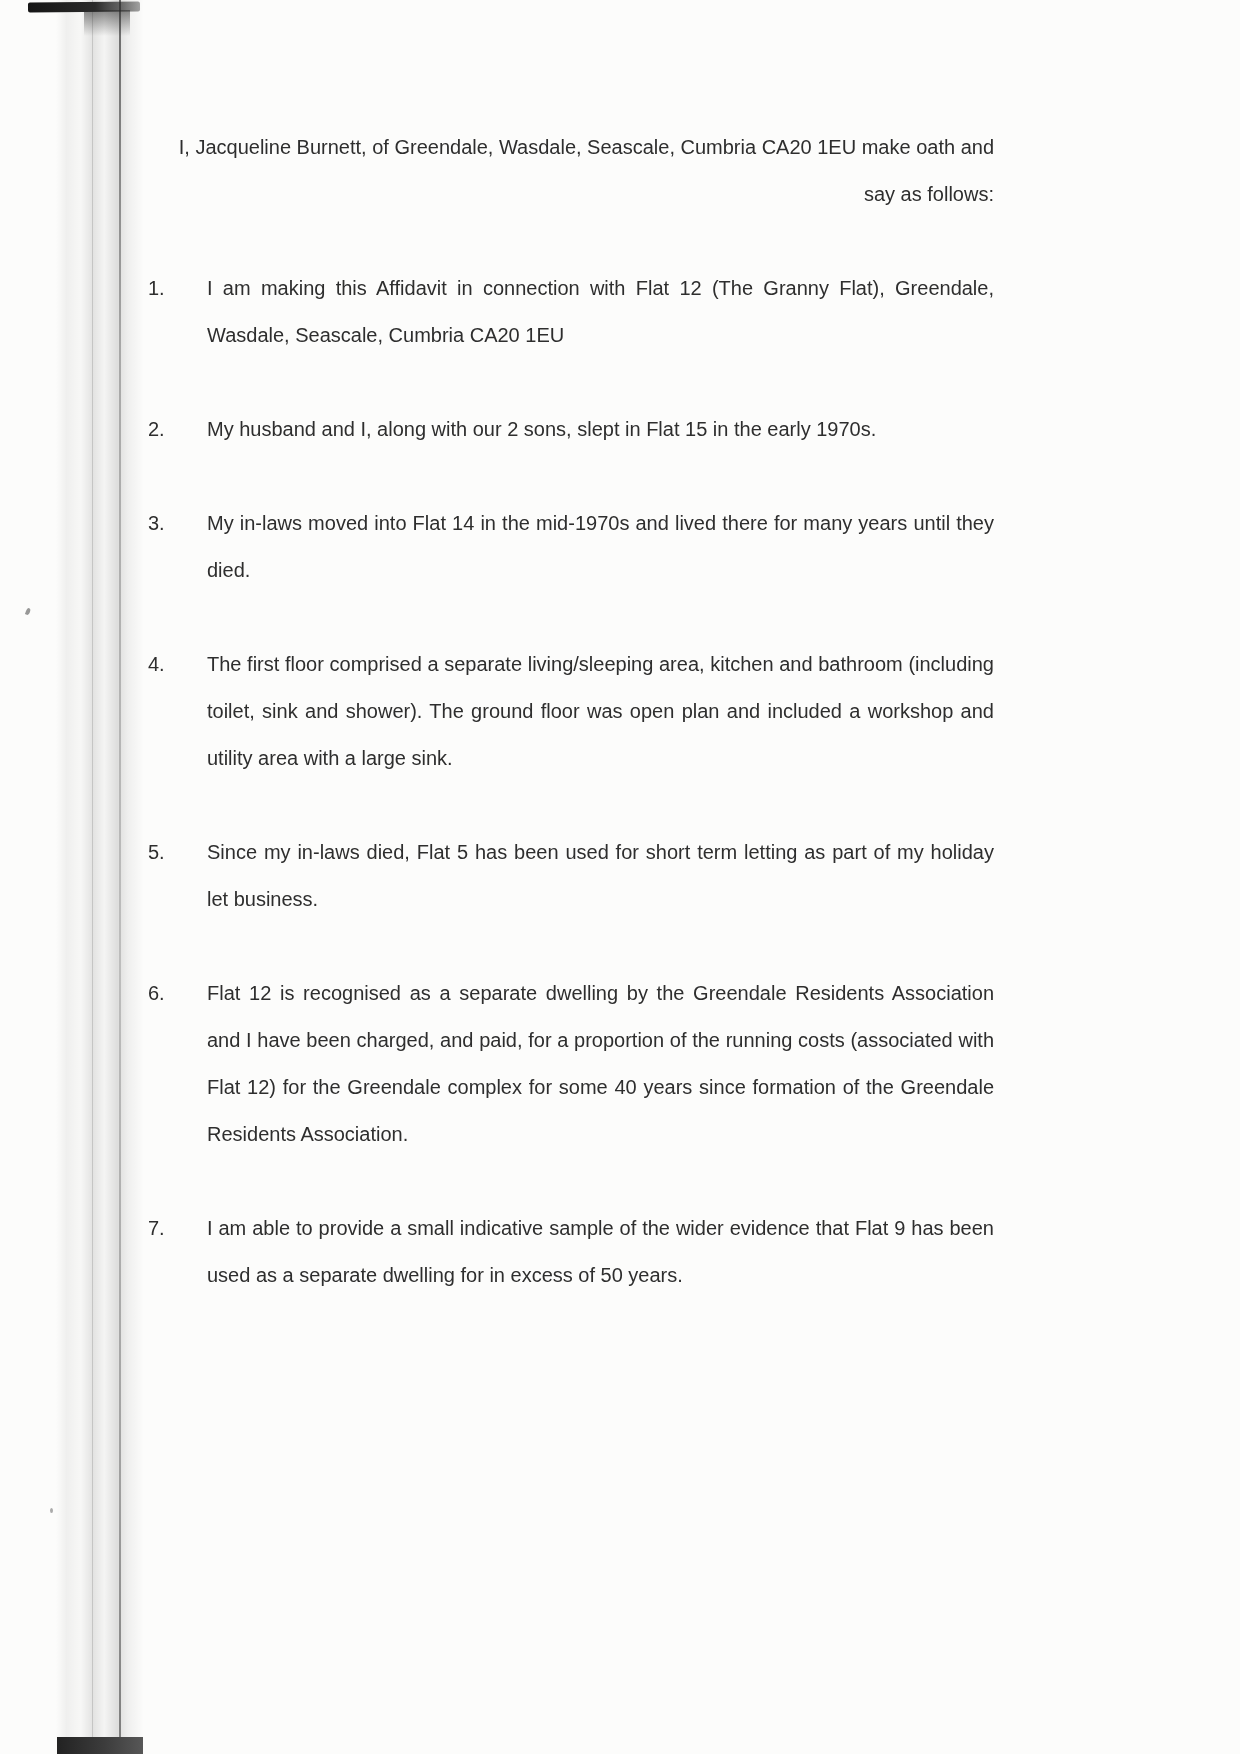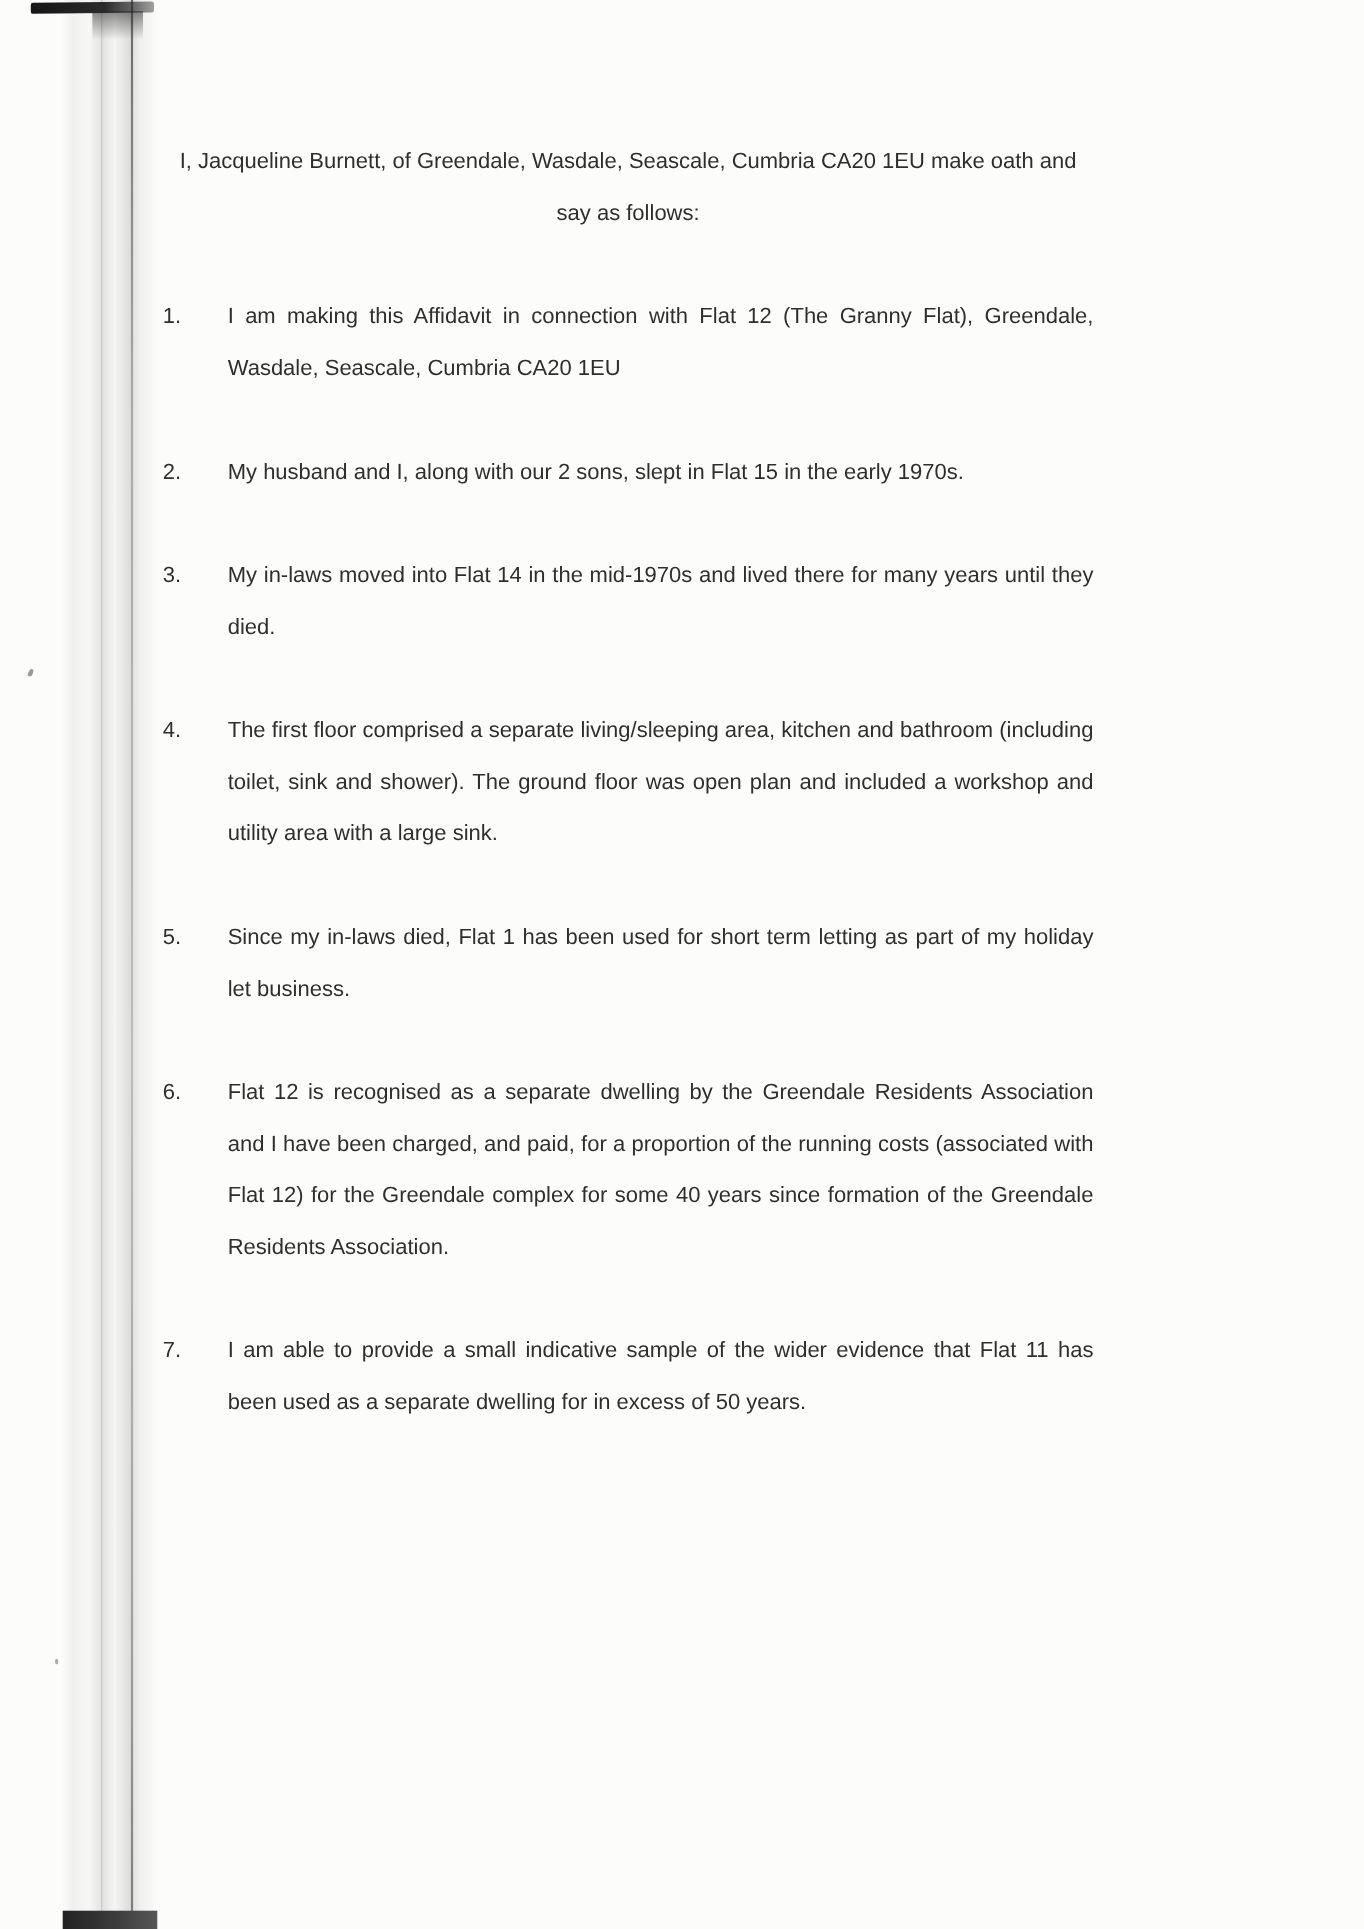--- a/index.html
+++ b/index.html
@@ -115,21 +115,21 @@
   .content {
     position: absolute;
     left: 148px;
     top: 124px;
     width: 846px;
     font-size: 20px;
     line-height: 47px;
   }
   .intro {
     margin: 0 0 47px 0;
-    text-align: center;
+    text-align: right;
   }
   .para {
     display: flex;
     margin: 0 0 47px 0;
   }
   .para .num {
     flex: 0 0 59px;
     text-align: left;
   }
   .para .txt {
@@ -170,27 +170,27 @@
       <span class="txt">My in-laws moved into Flat 14 in the mid-1970s and lived there for many years until they died.</span>
     </div>
 
     <div class="para">
       <span class="num">4.</span>
       <span class="txt">The first floor comprised a separate living/sleeping area, kitchen and bathroom (including toilet, sink and shower). The ground floor was open plan and included a workshop and utility area with a large sink.</span>
     </div>
 
     <div class="para">
       <span class="num">5.</span>
-      <span class="txt">Since my in-laws died, Flat 1 has been used for short term letting as part of my holiday let business.</span>
+      <span class="txt">Since my in-laws died, Flat 5 has been used for short term letting as part of my holiday let business.</span>
     </div>
 
     <div class="para">
       <span class="num">6.</span>
       <span class="txt">Flat 12 is recognised as a separate dwelling by the Greendale Residents Association and I have been charged, and paid, for a proportion of the running costs (associated with Flat 12) for the Greendale complex for some 40 years since formation of the Greendale Residents Association.</span>
     </div>
 
     <div class="para">
       <span class="num">7.</span>
-      <span class="txt">I am able to provide a small indicative sample of the wider evidence that Flat 11 has been used as a separate dwelling for in excess of 50 years.</span>
+      <span class="txt">I am able to provide a small indicative sample of the wider evidence that Flat 9 has been used as a separate dwelling for in excess of 50 years.</span>
     </div>
 
   </div>
 </div>
 
 </body></html>

